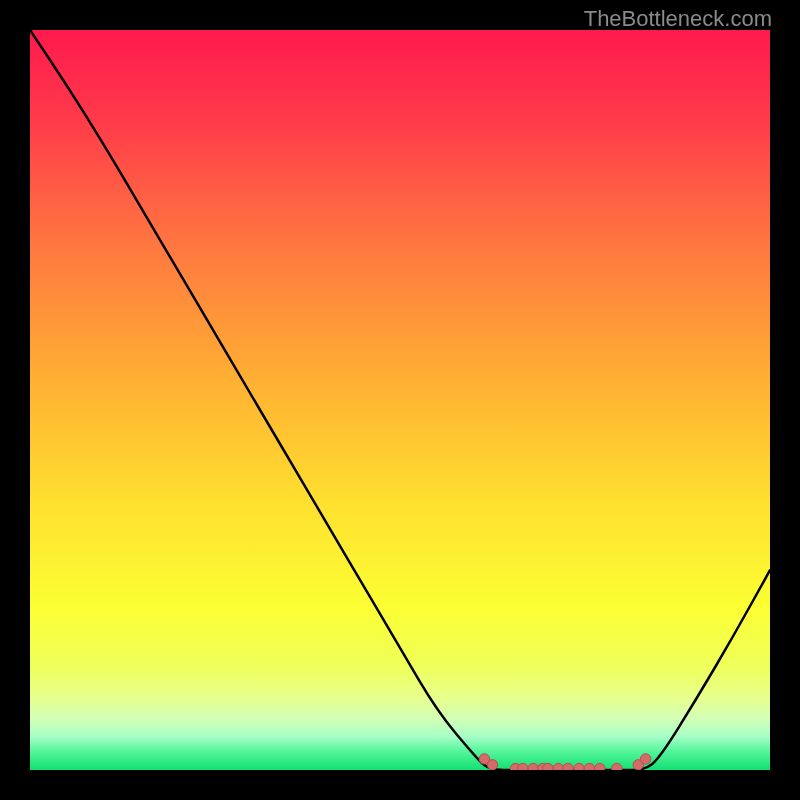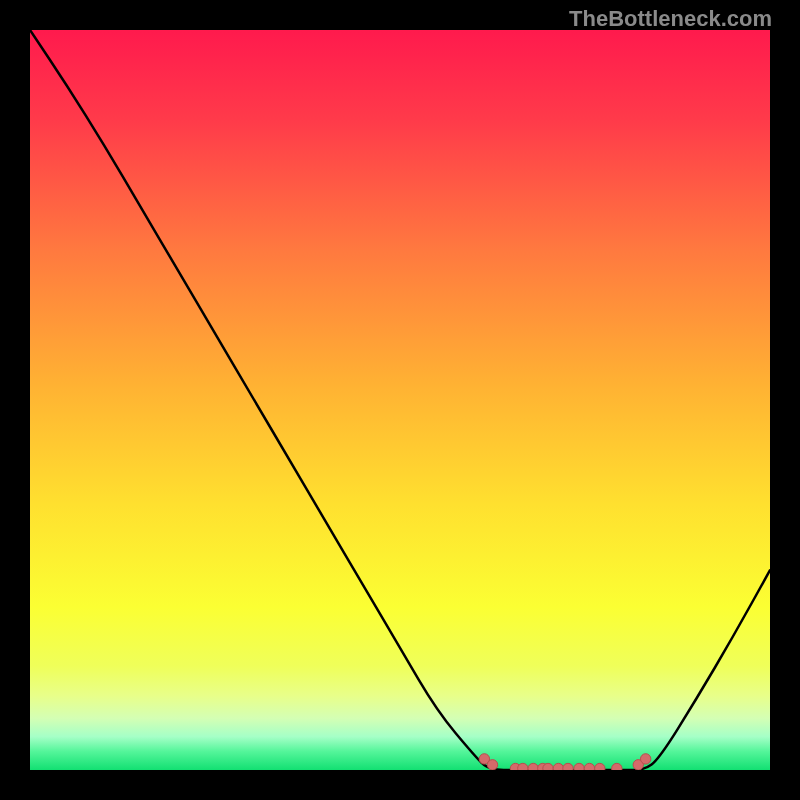--- a/index.html
+++ b/index.html
@@ -37,21 +37,21 @@
     width: 100%;
     height: 100%;
   }
   .watermark {
     position: absolute;
     top: 6px;
     right: 28px;
     font-family: Arial, Helvetica, sans-serif;
     font-size: 22px;
     color: #8a8a8a;
-    font-weight: 700;
+    font-weight: 400;
   }
 </style>
 </head>
 <body>
 
 <div class="container">
   <div class="watermark">TheBottleneck.com</div>
 
   <div class="plot-area">
     <svg class="gradient-bg" viewBox="0 0 740 740" preserveAspectRatio="none">

